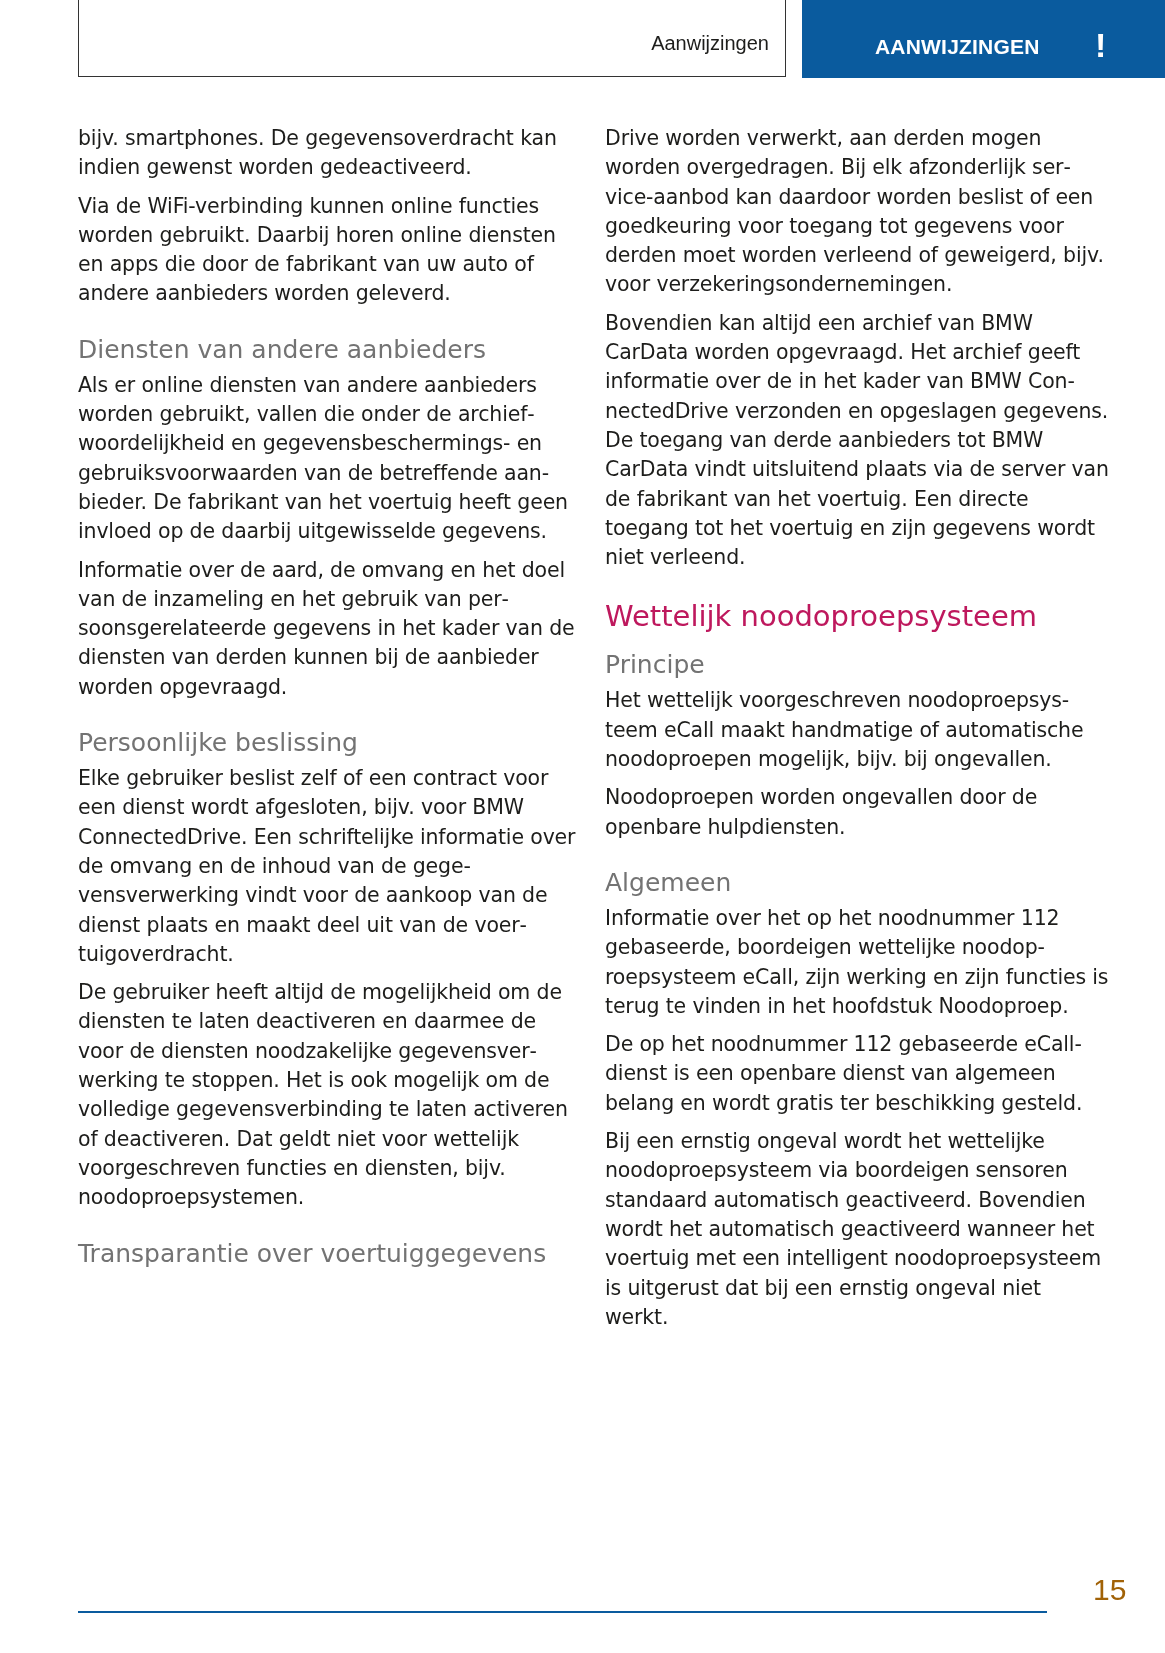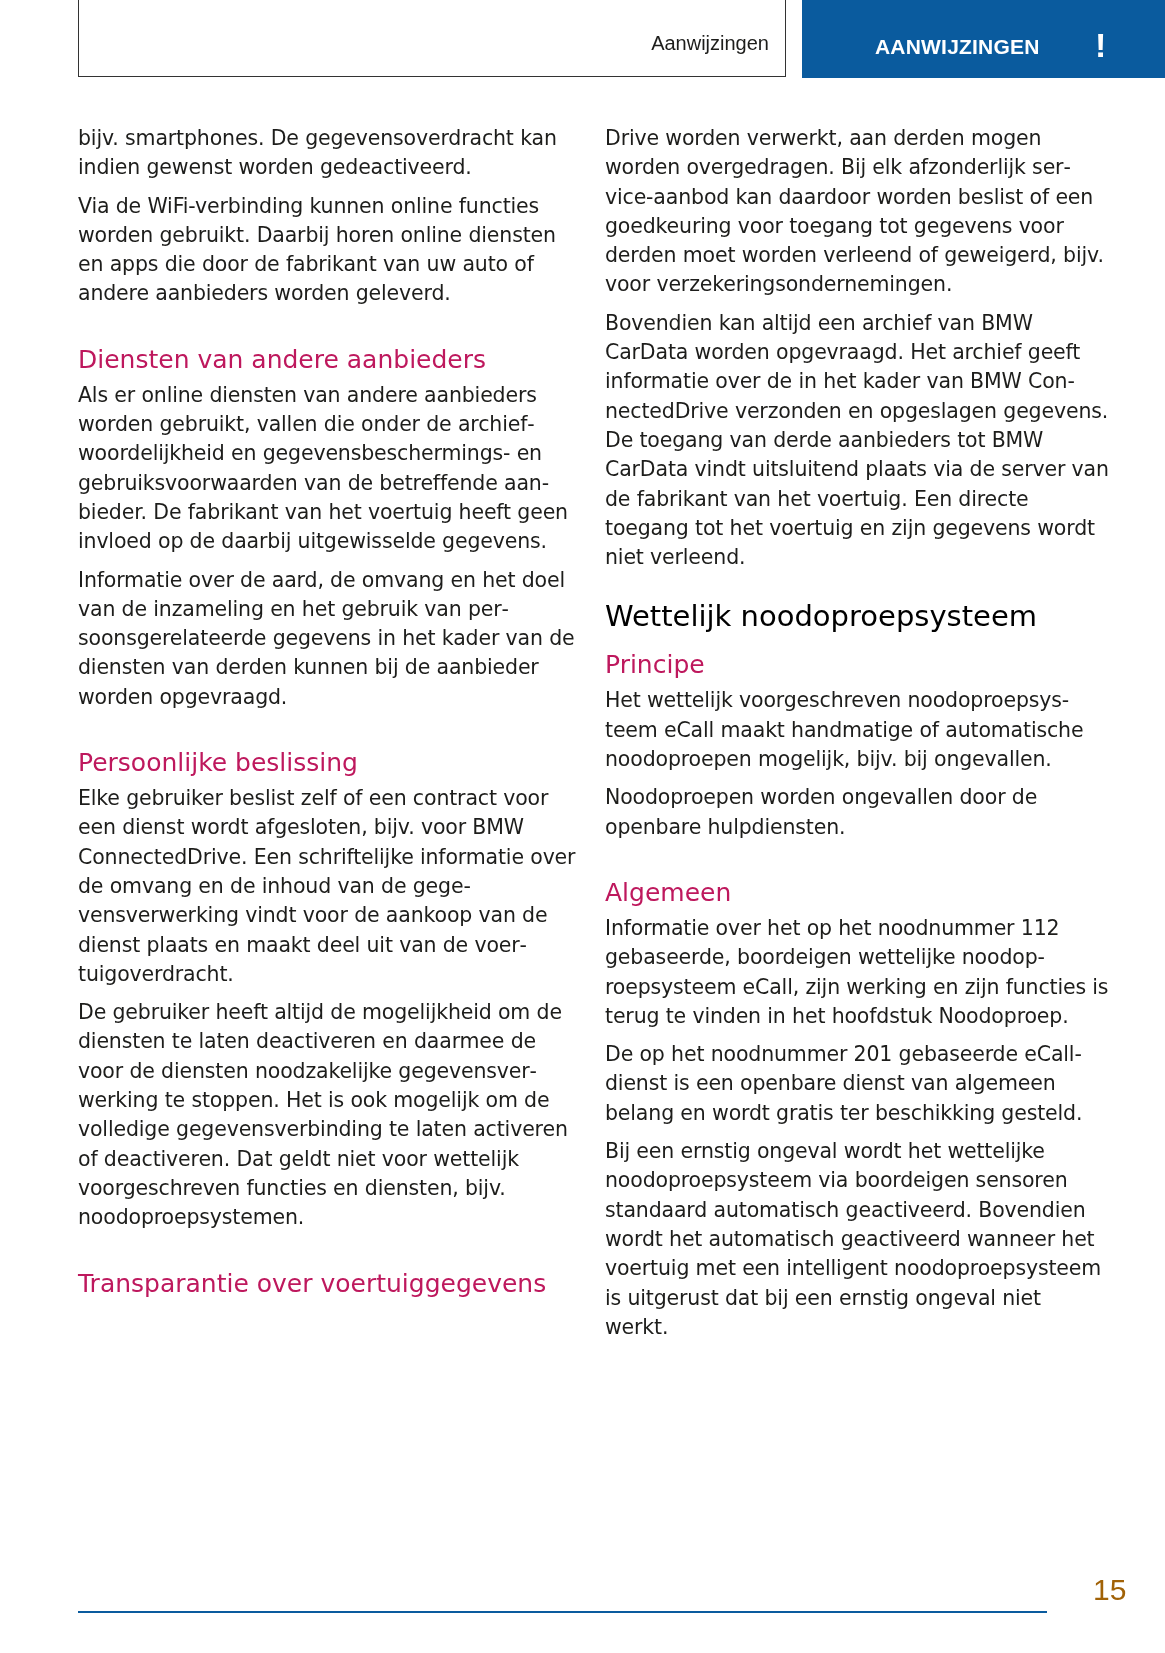--- a/index.html
+++ b/index.html
@@ -27,26 +27,26 @@
     position: absolute; left: 293px; top: 28px; font-size: 34px; font-weight: bold;
     font-family: "Liberation Sans", sans-serif; line-height: 1;
   }
   .col { position: absolute; top: 124px; width: 505px; }
   .col.left { left: 78px; }
   .col.right { left: 605px; }
   p {
     margin: 0 0 9px 0; font-size: 20.5px; line-height: 29.3px; letter-spacing: -0.15px;
   }
   h3 {
-    margin: 34px 0 4px 0; font-weight: normal; font-size: 25px; line-height: 34px;
-    color: #be185d;
+    margin: 24px 0 4px 0; font-weight: normal; font-size: 25px; line-height: 34px;
+    color: #737373;
   }
   h2 {
     margin: 24px 0 12px 0; font-weight: normal; font-size: 29px; line-height: 40px;
-    color: #000000;
+    color: #be185d;
   }
   .footer-line {
     position: absolute; left: 78px; top: 1611px; width: 969px; height: 2px; background: #0a5b9e;
   }
   .page-num {
     position: absolute; left: 1093px; top: 1573px; font-size: 30px;
     font-family: "Liberation Sans", sans-serif; color: #a16207;
   }
 </style>
 </head>
@@ -74,18 +74,18 @@
 
 <div class="col right">
   <p>Drive worden verwerkt, aan derden mogen worden overgedragen. Bij elk afzonderlijk ser­vice-aanbod kan daardoor worden beslist of een goedkeuring voor toegang tot gegevens voor derden moet worden verleend of gewei­gerd, bijv. voor verzekeringsondernemingen.</p>
   <p>Bovendien kan altijd een archief van BMW CarData worden opgevraagd. Het archief geeft informatie over de in het kader van BMW Con­nectedDrive verzonden en opgeslagen gege­vens. De toegang van derde aanbieders tot BMW CarData vindt uitsluitend plaats via de server van de fabrikant van het voertuig. Een directe toegang tot het voertuig en zijn gege­vens wordt niet verleend.</p>
   <h2>Wettelijk noodoproepsysteem</h2>
   <h3 style="margin-top:0">Principe</h3>
   <p>Het wettelijk voorgeschreven noodoproepsys­teem eCall maakt handmatige of automatische noodoproepen mogelijk, bijv. bij ongevallen.</p>
   <p>Noodoproepen worden ongevallen door de openbare hulpdiensten.</p>
   <h3>Algemeen</h3>
   <p>Informatie over het op het noodnummer 112 gebaseerde, boordeigen wettelijke noodop­roepsysteem eCall, zijn werking en zijn functies is terug te vinden in het hoofdstuk Noodop­roep.</p>
-  <p>De op het noodnummer 201 gebaseerde eCall-dienst is een openbare dienst van algemeen belang en wordt gratis ter beschikking gesteld.</p>
+  <p>De op het noodnummer 112 gebaseerde eCall-dienst is een openbare dienst van algemeen belang en wordt gratis ter beschikking gesteld.</p>
   <p>Bij een ernstig ongeval wordt het wettelijke noodoproepsysteem via boordeigen sensoren standaard automatisch geactiveerd. Boven­dien wordt het automatisch geactiveerd wan­neer het voertuig met een intelligent noodop­roepsysteem is uitgerust dat bij een ernstig ongeval niet werkt.</p>
 </div>
 
 <div class="footer-line"></div>
 <div class="page-num">15</div>
 
 </body></html>

